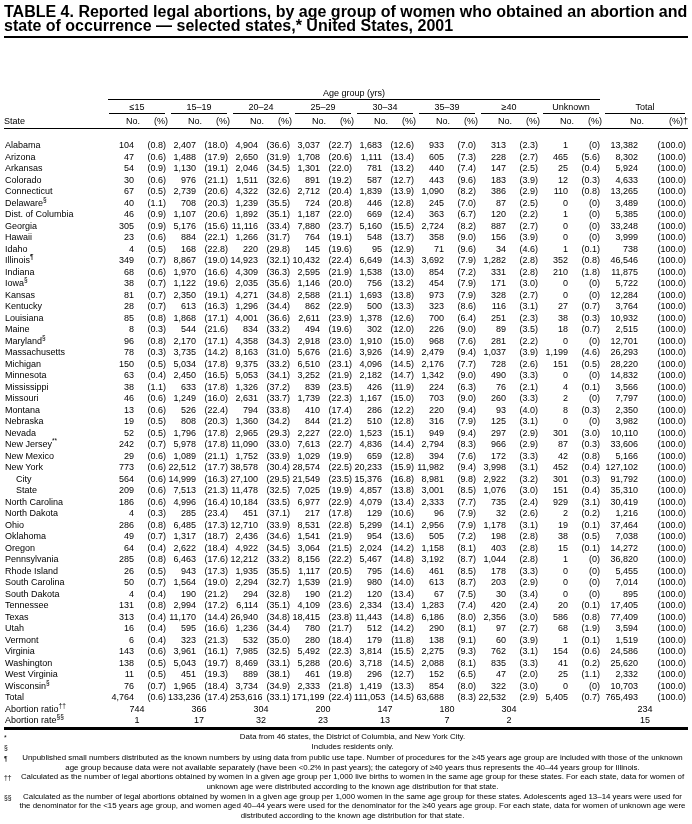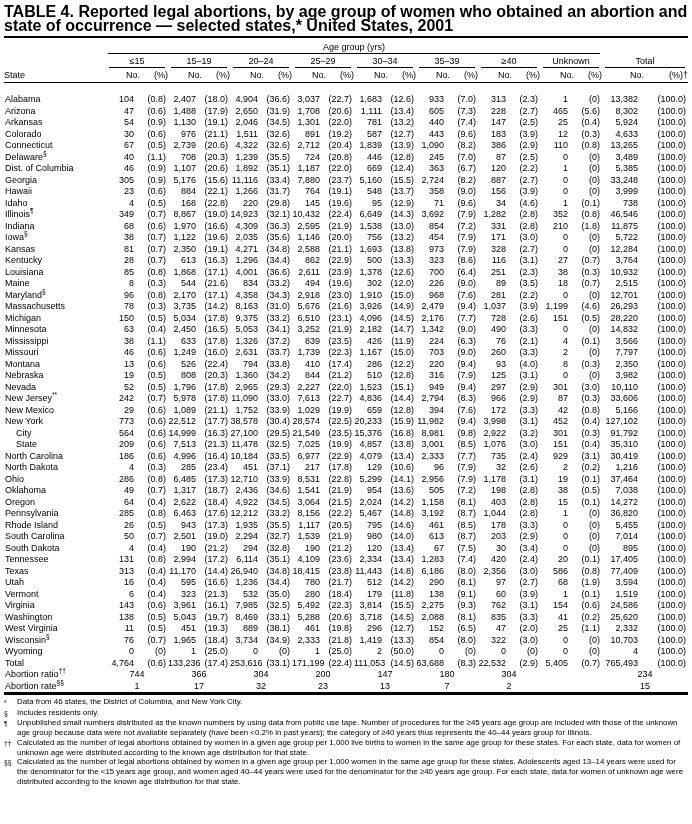--- a/index.html
+++ b/index.html
@@ -9,21 +9,21 @@
     color: #000;
     -webkit-font-smoothing: antialiased;
   }
   .page { padding: 5px 4px 0 4px; }
   .title {
     font-size: 16px; font-weight: bold; line-height: 13.5px;
     padding-bottom: 4px; border-bottom: 2.5px solid #000;
   }
   table.main {
     width: 684px; table-layout: fixed; border-collapse: collapse;
-    font-size: 9px; border-bottom: 3px solid #000;
+    font-size: 9px; border-bottom: 3px solid #000; margin-top: 46px;
   }
   col.c-state { width: 102px; }
   col.c-num { width: 34px; }
   col.c-pct { width: 28px; }
   col.c-tnum { width: 42px; }
   col.c-tpct { width: 44px; }
   thead th { font-weight: normal; padding: 0; font-size: 9px; vertical-align: bottom; }
   tr.spanner-row th { padding-top: 4px; }
   .age-spanner { text-align: center; border-bottom: 1px solid #000; padding-bottom: 1px; margin: 0 2px; }
   .grp { text-align: center; border-bottom: 1px solid #000; padding: 2px 0 1px 0; margin: 0 3px; white-space: nowrap; }
@@ -38,21 +38,21 @@
   tbody tr:first-child td, tbody tr:first-child th { padding-top: 11px; }
   td.state { text-align: left; padding-left: 1px; }
   td.state.indent { padding-left: 12px; }
   td.num { text-align: right; padding-right: 6px; }
   td.pct { text-align: right; padding-right: 2px; }
   td.sum { text-align: center; }
   sup { font-size: 6.5px; vertical-align: super; line-height: 0; }
   .footnotes { padding-top: 2px; font-size: 7.9px; line-height: 9.7px; }
   .fn { display: flex; }
   .fn .marker { flex: 0 0 13px; font-size: 6.8px; padding-top: 1px; text-align: left; }
-  .fn .fn-text { flex: 1; }
+  .fn .fn-text { flex: 1; text-align: center; }
 </style>
 </head>
 <body>
 
 <div class="page">
   <div class="title">TABLE 4. Reported legal abortions, by age group of women who obtained an abortion and state of occurrence — selected states,* United States, 2001</div>
 
   <table class="main">
     <colgroup>
       <col class="c-state">
@@ -931,21 +931,21 @@
           <td class="pct">(3.3)</td>
           <td class="num">0</td>
           <td class="pct">(0)</td>
           <td class="num">5,455</td>
           <td class="pct">(100.0)</td>
         </tr>
         <tr>
           <td class="state">South Carolina</td>
           <td class="num">50</td>
           <td class="pct">(0.7)</td>
-          <td class="num">2,501</td>
+          <td class="num">1,564</td>
           <td class="pct">(19.0)</td>
           <td class="num">2,294</td>
           <td class="pct">(32.7)</td>
           <td class="num">1,539</td>
           <td class="pct">(21.9)</td>
           <td class="num">980</td>
           <td class="pct">(14.0)</td>
           <td class="num">613</td>
           <td class="pct">(8.7)</td>
           <td class="num">203</td>
@@ -1135,41 +1135,20 @@
           <td class="pct">(21.8)</td>
           <td class="num">1,419</td>
           <td class="pct">(13.3)</td>
           <td class="num">854</td>
           <td class="pct">(8.0)</td>
           <td class="num">322</td>
           <td class="pct">(3.0)</td>
           <td class="num">0</td>
           <td class="pct">(0)</td>
           <td class="num">10,703</td>
-          <td class="pct">(100.0)</td>
-        </tr>
-        <tr>
-          <td class="state">Wyoming</td>
-          <td class="num">0</td>
-          <td class="pct">(0)</td>
-          <td class="num">1</td>
-          <td class="pct">(25.0)</td>
-          <td class="num">0</td>
-          <td class="pct">(0)</td>
-          <td class="num">1</td>
-          <td class="pct">(25.0)</td>
-          <td class="num">2</td>
-          <td class="pct">(50.0)</td>
-          <td class="num">0</td>
-          <td class="pct">(0)</td>
-          <td class="num">0</td>
-          <td class="pct">(0)</td>
-          <td class="num">0</td>
-          <td class="pct">(0)</td>
-          <td class="num">4</td>
           <td class="pct">(100.0)</td>
         </tr>
         <tr>
           <td class="state">Total</td>
           <td class="num">4,764</td>
           <td class="pct">(0.6)</td>
           <td class="num">133,236</td>
           <td class="pct">(17.4)</td>
           <td class="num">253,616</td>
           <td class="pct">(33.1)</td>

